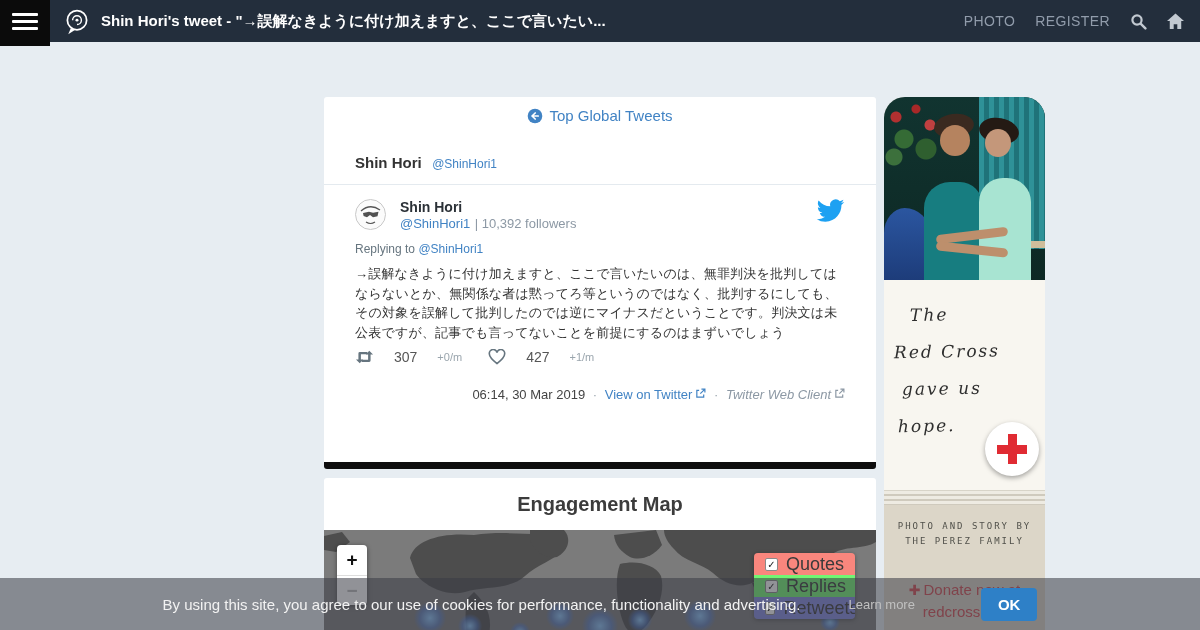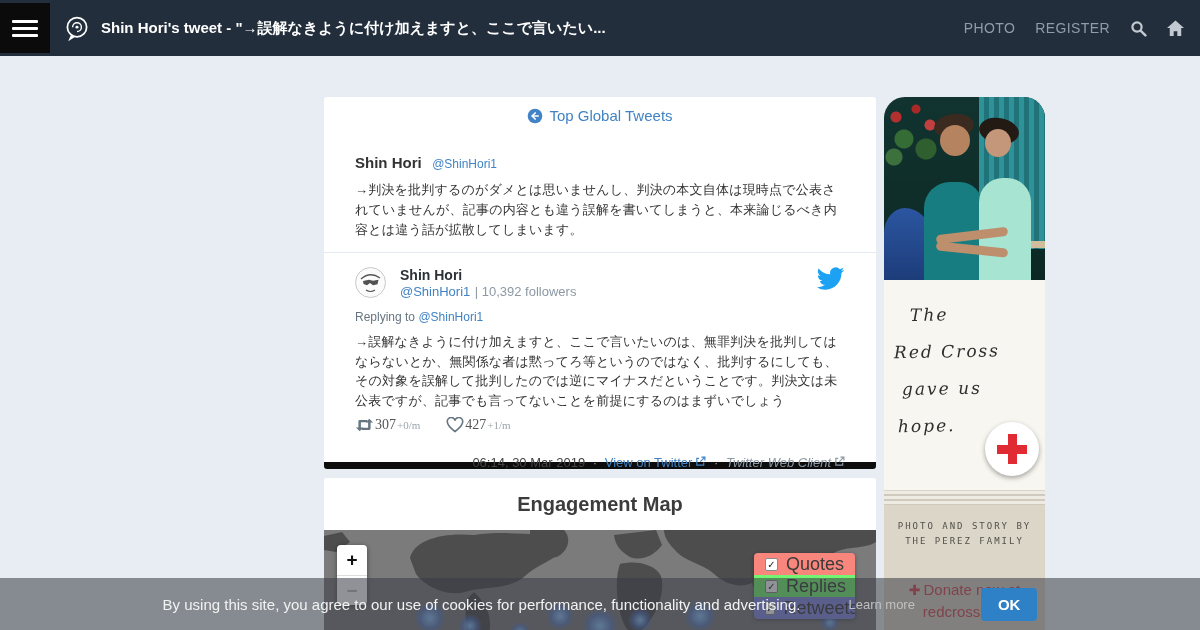--- a/index.html
+++ b/index.html
@@ -1,20 +1,20 @@
 <!DOCTYPE html>
 <html><head>
 <meta charset="utf-8">
 <style>
   * { box-sizing: border-box; margin: 0; padding: 0; }
   html,body { width:1200px; height:630px; }
   body { font-family:"Liberation Sans",sans-serif; background:#e7edf2; position:relative; overflow:hidden; }
 
   
-  .header { position:absolute; top:0; left:0; width:1200px; height:56px; background:#232e3c; display:flex; align-items:center; z-index:5; }
+  .header { position:absolute; top:0; left:0; width:1200px; height:42px; background:#232e3c; display:flex; align-items:center; z-index:5; }
   .hamburger { width:50px; height:50px; background:#0b0b0b; display:flex; flex-direction:column; align-items:center; justify-content:center; gap:4px; cursor:pointer; flex:0 0 50px; }
   .hamburger span { width:26px; height:3px; background:#fff; border-radius:1px; }
   .logo { margin-left:13px; flex:0 0 28px; height:28px; }
   .hdr-title { color:#fff; font-weight:bold; font-size:15px; margin-left:10px; white-space:nowrap; overflow:hidden; flex:1 1 auto; }
   .hdr-right { display:flex; align-items:center; gap:20px; margin:0 16px 0 12px; flex:0 0 auto; }
   .hdr-link { color:#919cab; font-size:14px; letter-spacing:.4px; cursor:pointer; }
   .hdr-icon { width:17px; height:17px; cursor:pointer; }
 
   
   .tweet-card { position:absolute; left:324px; top:97px; width:552px; height:372px; background:#fff; border-radius:3px; border-bottom:7px solid #0d0d0d; padding:10px 31px 0; }
@@ -28,21 +28,21 @@
   .avatar { width:31px; height:31px; flex:0 0 31px; }
   .emb-names { margin-left:14px; line-height:16px; }
   .emb-name { font-weight:bold; font-size:14px; color:#2b3137; }
   .emb-handle { color:#4183c4; font-size:13px; cursor:pointer; }
   .emb-followers { color:#8c98a4; font-size:13px; }
   .bird { margin-left:auto; width:30px; height:25px; }
   .replying { margin-top:10px; font-size:12px; color:#66757f; }
   .replying a { color:#4183c4; text-decoration:none; cursor:pointer; }
   .emb-text { margin-top:8px; font-size:13px; line-height:1.5; color:#333; letter-spacing:.2px; }
   .stats { margin-top:7px; display:flex; align-items:center; gap:26px; }
-  .stat { display:flex; align-items:center; gap:1px;font-family:Liberation Serif, serif; }
+  .stat { display:flex; align-items:center; gap:20px; }
   .stat svg { display:block; }
   .stat-count { font-size:14px; color:#555; }
   .stat-rate { font-size:11px; color:#9aa5ad; }
   .meta { margin-top:22px; text-align:right; font-size:13px; color:#66757f; }
   .meta .time { color:#444; }
   .meta .dot { margin:0 4px; color:#99a5ad; }
   .meta .view { color:#4183c4; cursor:pointer; }
   .meta .client { font-style:italic; color:#8c98a4; cursor:pointer; }
   .ext { width:11px; height:11px; margin-left:3px; }
 
@@ -144,21 +144,20 @@
       <path d="M11.2 8 H5.6 M8.2 5 L5 8 L8.2 11" fill="none" stroke="#fff" stroke-width="1.7" stroke-linecap="round" stroke-linejoin="round"></path>
     </svg>
     <span>Top Global Tweets</span>
   </div>
 
   <div class="author-line">
     <span class="author-name">Shin Hori</span>
     <span class="author-handle">@ShinHori1</span>
   </div>
 
-  <p class="tweet-text">→判決を批判するのがダメとは思いませんし、判決の本文自体は現時点で公表されていませんが、記事の内容とも違う誤解を書いてしまうと、本来論じるべき内容とは違う話が拡散してしまいます。</p>
 
   <hr class="card-divider">
 
   <div class="emb-head">
     <svg class="avatar" viewBox="0 0 31 31">
       <circle cx="15.5" cy="15.5" r="15" fill="#fbfbfb" stroke="#c8c8c8"></circle>
       <path d="M6 12 Q15 4 25 11" fill="none" stroke="#555" stroke-width="1.3"></path>
       <path d="M8 14 l6 -1.2 4 1 5.5 -1 -1 4.4 -4.5 1 -3 -2.2 -3 2.2 -3.4 -1.2 z" fill="#333" opacity=".85"></path>
       <path d="M11 23 q4.5 3 9 0" fill="none" stroke="#555" stroke-width="1.1"></path>
     </svg>

